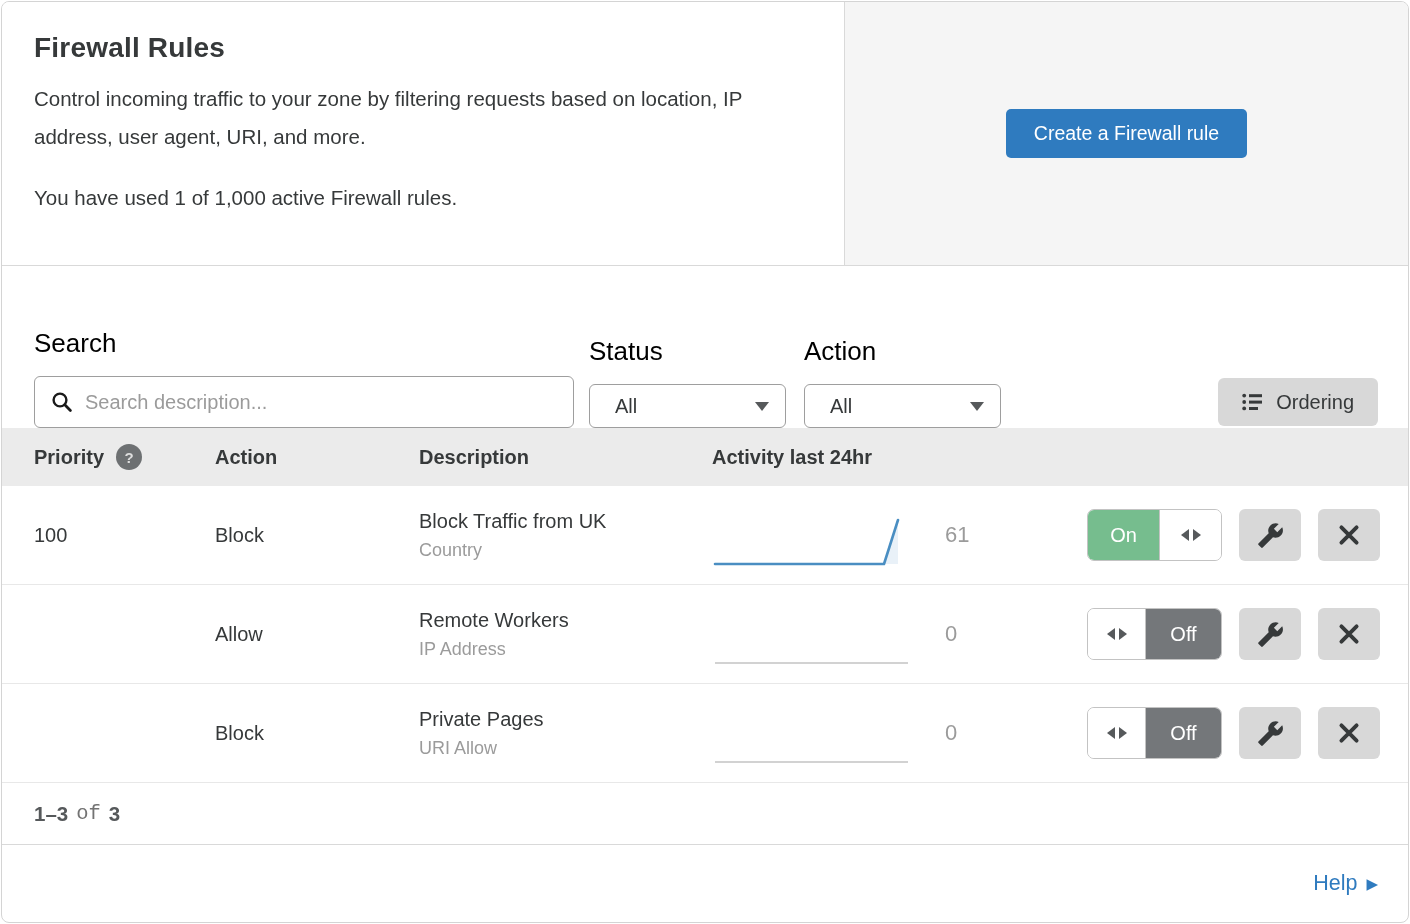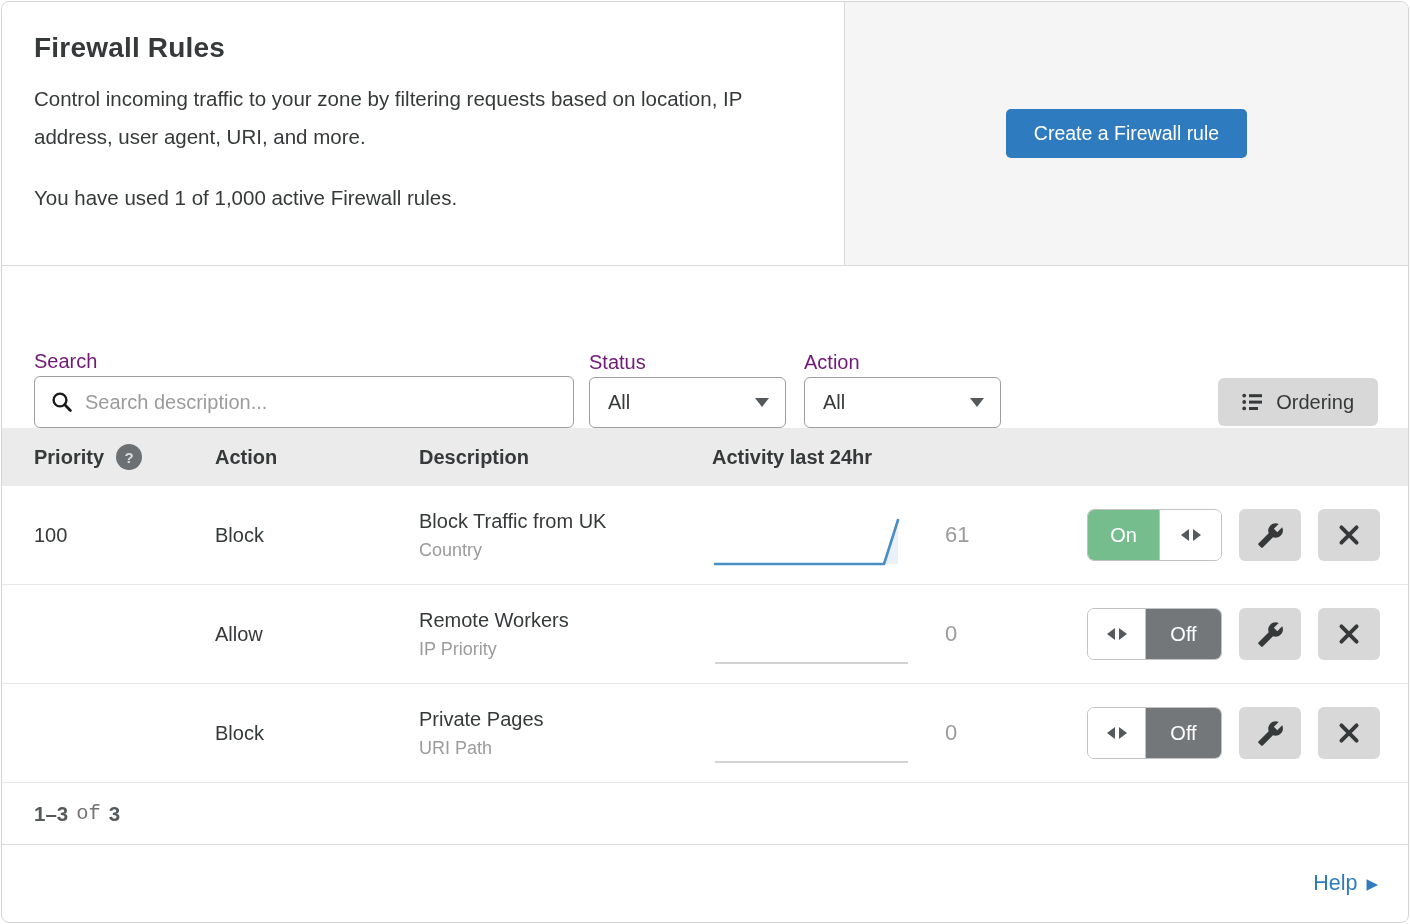--- a/index.html
+++ b/index.html
@@ -26,36 +26,36 @@
   .hero-usage { font-size: 20.5px; font-weight: 400; margin-top: 30px; }
   .hero-right { flex: 1; background: #f5f5f5; display: flex; align-items: center; justify-content: center; }
   .btn-primary {
     background: #2f7bbf; color: #fff; border: none; border-radius: 5px;
     font-family: inherit; font-size: 19.5px; padding: 13px 28px; cursor: pointer;
   }
 
   
   .filters { display: flex; align-items: flex-end; padding: 0 30px 0 32px; height: 162px; flex: none; }
   .filter-group { display: flex; flex-direction: column; }
-  .filter-label { font-size: 20px; color: #701a75; margin-bottom: 3px; }
+  .filter-label { font-size: 26px; color: #000000; margin-bottom: 17px; }
   .search-group { width: 540px; flex: none; }
   .search-box {
     height: 52px; border: 1px solid #9e9e9e; border-radius: 6px;
     display: flex; align-items: center; padding: 0 14px 0 16px; background: #fff;
   }
   .search-box svg { flex: none; margin-right: 12px; }
   .search-input {
     border: none; outline: none; flex: 1; font-family: inherit;
     font-size: 20px; color: #36393a; background: transparent;
   }
   .search-input::placeholder { color: #9b9b9b; }
   .select {
-    width: 197px; height: 51px; border: 1px solid #9e9e9e; border-radius: 6px;
+    width: 197px; height: 44px; border: 1px solid #9e9e9e; border-radius: 6px;
     display: flex; align-items: center; justify-content: space-between;
-    padding: 0 16px 0 18px; font-size: 20px; background: #fff; cursor: pointer;
+    padding: 0 16px 0 25px; font-size: 20px; background: #fff; cursor: pointer;
   }
   .caret { width: 0; height: 0; border-left: 7px solid transparent; border-right: 7px solid transparent; border-top: 9px solid #56595b; }
   .status-group { margin-left: 15px; }
   .action-group { margin-left: 18px; }
   .btn-ordering {
     margin-left: auto; margin-bottom: 2px;
     height: 48px; padding: 0 24px; border: none; border-radius: 6px;
     background: #d8d8d8; color: #36393a; font-family: inherit; font-size: 20px;
     display: flex; align-items: center; gap: 12px; cursor: pointer;
   }
@@ -223,21 +223,21 @@
         </svg>
       </button>
     </div>
   </div>
 
   <div class="trow">
     <div class="cell c-priority"></div>
     <div class="cell c-action">Allow</div>
     <div class="cell c-desc">
       <div class="desc-title">Remote Workers</div>
-      <div class="desc-sub">IP Priority</div>
+      <div class="desc-sub">IP Address</div>
     </div>
     <div class="cell c-activity">
       <svg class="spark" width="205" height="58" viewBox="0 0 205 58">
         <line x1="3" y1="51" x2="196" y2="51" stroke="#d2d2d2" stroke-width="1.8"></line>
       </svg>
       <span class="count">0</span>
     </div>
     <div class="cell c-controls">
       <div class="toggle off">
         <span class="seg seg-knob">
@@ -259,21 +259,21 @@
         </svg>
       </button>
     </div>
   </div>
 
   <div class="trow">
     <div class="cell c-priority"></div>
     <div class="cell c-action">Block</div>
     <div class="cell c-desc">
       <div class="desc-title">Private Pages</div>
-      <div class="desc-sub">URI Path</div>
+      <div class="desc-sub">URI Allow</div>
     </div>
     <div class="cell c-activity">
       <svg class="spark" width="205" height="58" viewBox="0 0 205 58">
         <line x1="3" y1="51" x2="196" y2="51" stroke="#d2d2d2" stroke-width="1.8"></line>
       </svg>
       <span class="count">0</span>
     </div>
     <div class="cell c-controls">
       <div class="toggle off">
         <span class="seg seg-knob">

